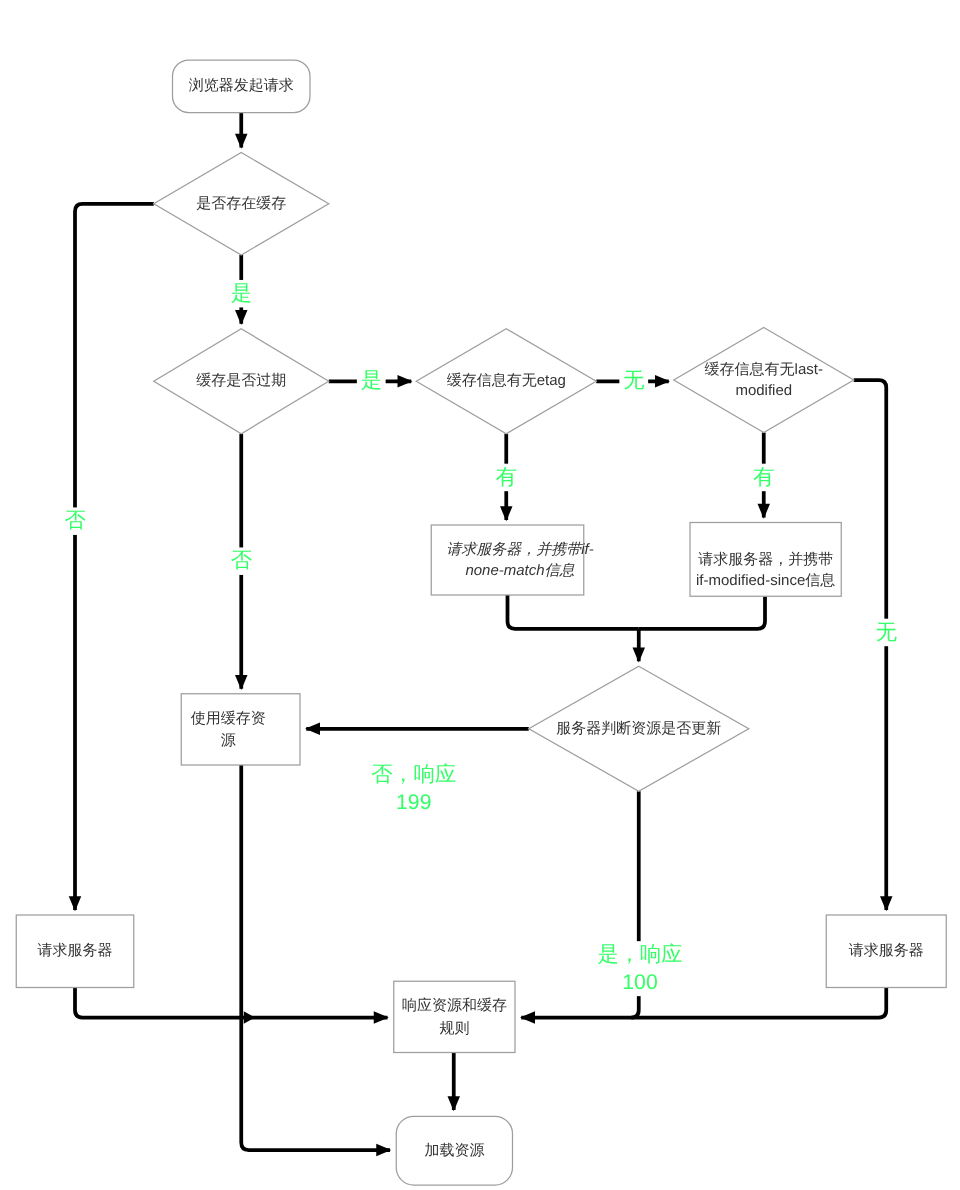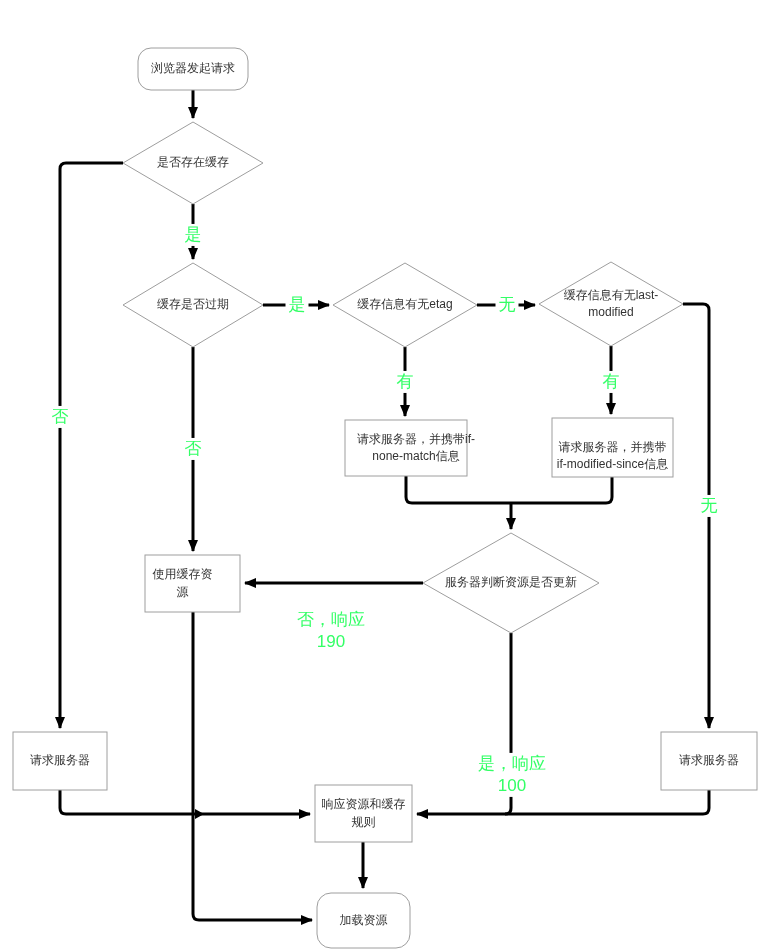--- a/index.html
+++ b/index.html
@@ -73,39 +73,39 @@
     <rect class="shape" x="661" y="732" width="96" height="58"></rect>
     <rect class="shape" x="315" y="785" width="97" height="57"></rect>
     <rect class="shape" x="317" y="893" width="93" height="55" rx="14"></rect>
   </svg>
 
   <div class="node-label" style="left:138px;top:48px;width:110px;height:42px;">浏览器发起请求</div>
   <div class="node-label" style="left:128px;top:143px;width:130px;height:40px;">是否存在缓存</div>
   <div class="node-label" style="left:128px;top:285px;width:130px;height:40px;">缓存是否过期</div>
   <div class="node-label" style="left:335px;top:285px;width:140px;height:40px;">缓存信息有无etag</div>
   <div class="node-label" style="left:548px;top:281px;width:126px;height:46px;">缓存信息有无last-modified</div>
-  <div class="node-label" style="left:345px;top:420px;width:142px;height:56px;">请求服务器，并携带if-none-match信息</div>
+  <div class="node-label" style="left:345px;top:420px;width:142px;height:56px;font-style:italic;">请求服务器，并携带if-none-match信息</div>
   <div class="node-label" style="left:552px;top:418px;width:121px;height:76px;">请求服务器，并携带if-modified-since信息</div>
   <div class="node-label" style="left:421px;top:563px;width:180px;height:40px;">服务器判断资源是否更新</div>
   <div class="node-label" style="left:145px;top:555px;width:75px;height:57px;">使用缓存资源</div>
   <div class="node-label" style="left:13px;top:732px;width:94px;height:58px;">请求服务器</div>
   <div class="node-label" style="left:661px;top:732px;width:96px;height:58px;">请求服务器</div>
   <div class="node-label" style="left:317px;top:893px;width:93px;height:55px;">加载资源</div>
   <div class="node-label" style="left:315px;top:785px;width:97px;height:57px;">响应资源和缓存规则</div>
 
   <div class="glabel" style="left:193px;top:235px;">是</div>
   <div class="glabel" style="left:60px;top:417px;">否</div>
   <div class="glabel" style="left:297px;top:305px;">是</div>
   <div class="glabel" style="left:193px;top:449px;">否</div>
   <div class="glabel" style="left:507px;top:305px;">无</div>
   <div class="glabel" style="left:405px;top:382px;">有</div>
   <div class="glabel" style="left:611px;top:382px;">有</div>
   <div class="glabel" style="left:709px;top:506px;">无</div>
   <div class="glabel" style="left:331px;top:583px;margin-top:48px;">
     <div>否，响应</div>
-    <div>190</div>
+    <div>199</div>
   </div>
   <div class="glabel" style="left:512px;top:775px;text-align:center;">
     <div>是，响应</div>
     <div>100</div>
   </div>
 
 </div>
 
 </body></html>

